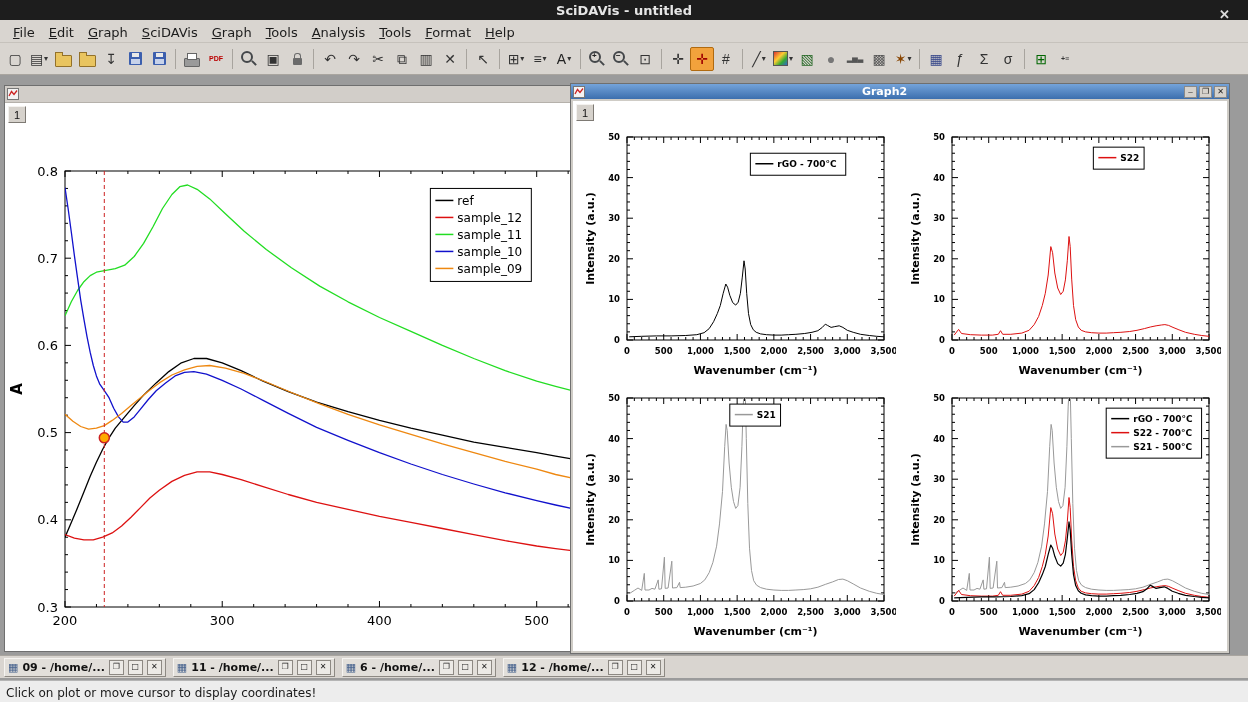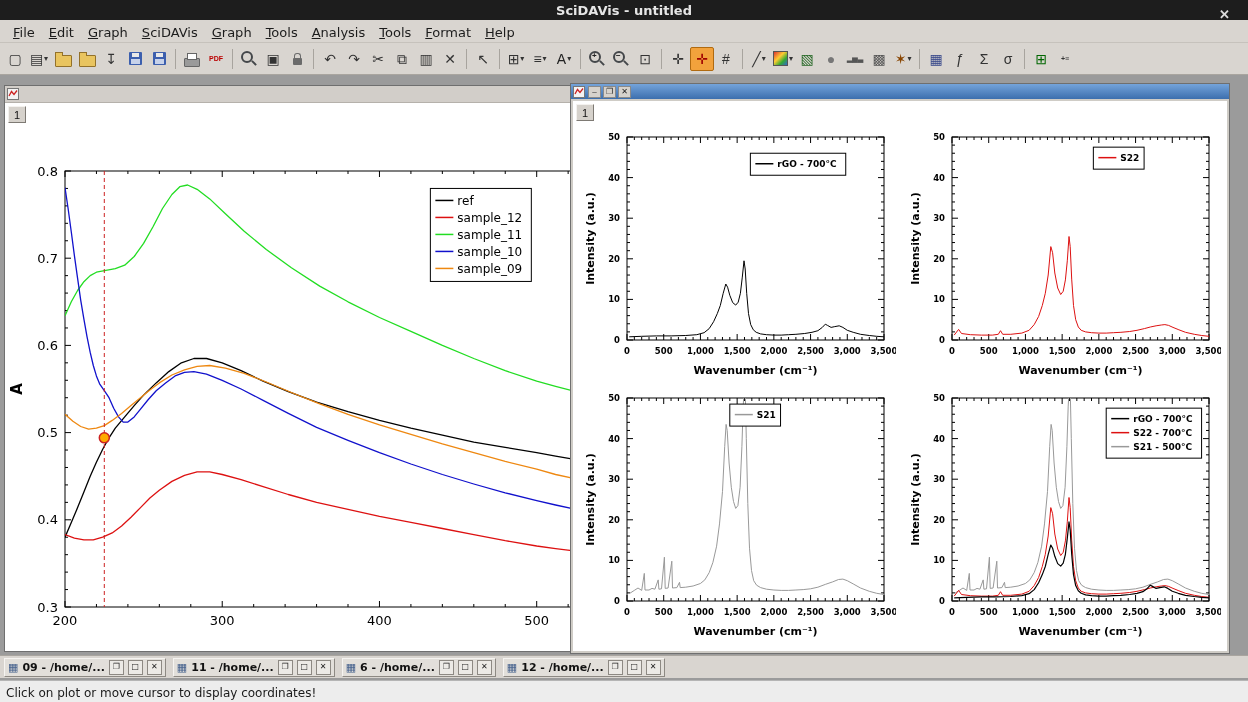--- a/index.html
+++ b/index.html
@@ -388,20 +388,21 @@
   </div>
 
   <div class="win g2-win">
     <div class="win-title">
       <span class="win-icon">
         <svg width="12" height="12">
             <rect x="0.5" y="0.5" width="11" height="11" fill="#f4f4f4" stroke="#777"></rect>
             <polyline points="2,8 4.5,3.5 7,6.5 10,2.5" fill="none" stroke="#cc2222" stroke-width="1.3"></polyline>
           </svg>
       </span>
+      <span class="g2-title-text">Graph2</span>
       <span class="g2-controls">
         <button>–</button>
         <button>❐</button>
         <button>✕</button>
       </span>
     </div>
     <div class="win-body">
       <div class="g2-canvas">
         <button class="layer-btn">1</button>
         <div class="g2-grid">

